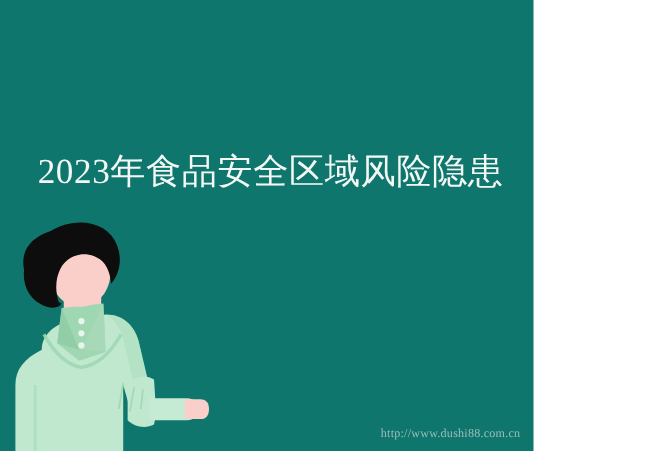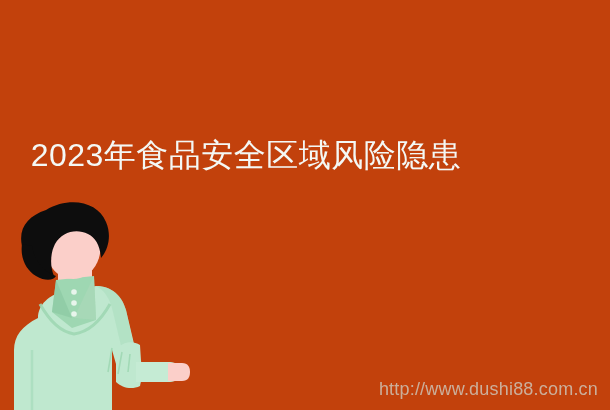--- a/index.html
+++ b/index.html
@@ -2,25 +2,25 @@
 <html><head>
 <meta charset="utf-8">
 <style>
   html, body {
     margin: 0;
     padding: 0;
     background: #ffffff;
   }
   #banner {
     position: relative;
-    width: 610px;
+    width: 485px;
     height: 410px;
     overflow: hidden;
-    background: #c2410c;
-    font-family: Liberation Sans, sans-serif;
+    background: #0f766e;
+    font-family: Liberation Serif, serif;
   }
 
   
   #illustration {
     position: absolute;
     left: 0;
     top: 200px;
     width: 190px;
     height: 210px;
     pointer-events: none;
@@ -47,21 +47,21 @@
     padding-right: 118px;
   }
 
   
   #watermark {
     position: absolute;
     right: 12px;
     bottom: 10px;
     color: #cfd9d2;
     opacity: 0.72;
-    font-size: 18px;
+    font-size: 11px;
     letter-spacing: 0.2px;
     white-space: nowrap;
   }
 </style>
 </head>
 <body>
 
 <div id="banner">
 
   <svg id="illustration" viewBox="0 0 190 210" aria-hidden="true">

